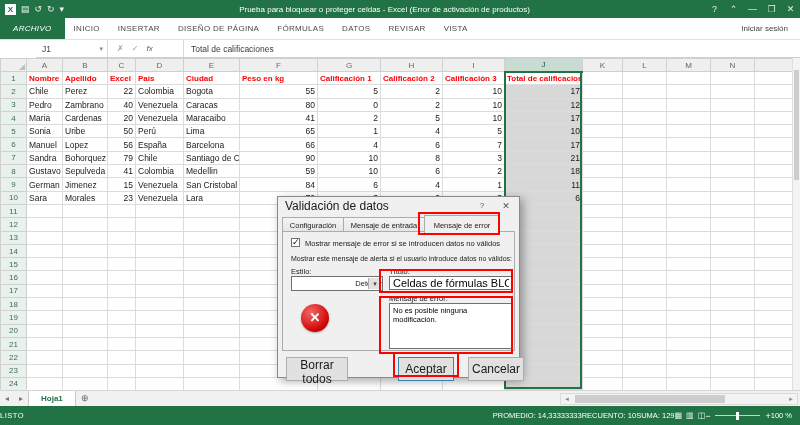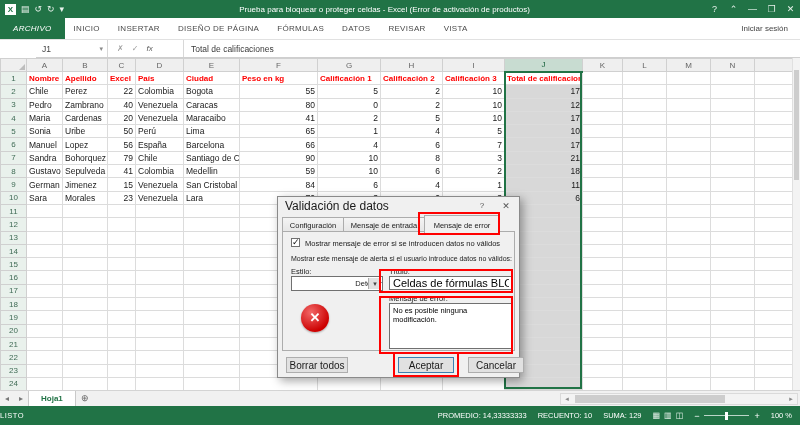--- a/index.html
+++ b/index.html
@@ -69,21 +69,21 @@
   .addsheet { width:18px; text-align:center; line-height:15px; color:#666; font-size:9px; }
   .hscroll { position:absolute; right:2px; top:2px; width:238px; height:12px; background:#F3F3F3;
              border:1px solid #DADADA; }
   .hthumb { position:absolute; left:14px; top:1px; width:150px; height:8px; background:#CDCDCD; }
   .hs-arrow { position:absolute; top:0; width:12px; text-align:center; line-height:10px; font-size:7px; color:#888; }
 
   
   .statusbar { position:absolute; top:406px; left:0; right:0; height:19px; background:#217346; color:#fff;
                display:flex; align-items:center; font-size:7.5px; }
   .sb-mode { letter-spacing:.5px; }
-  .sb-right { margin-left:auto; display:flex; align-items:center; gap:11px; padding-right:8px; }
+  .sb-right { margin-left:auto; display:flex; align-items:center; padding-right:8px; }
   .sb-item { white-space:nowrap; }
   .viewicons { display:flex; gap:4px; font-size:8px; color:#eaf4ee; }
   .zoomer { display:flex; align-items:center; gap:5px; }
   .zoomtrack { position:relative; width:45px; height:1px; background:rgba(255,255,255,.7); }
   .zoomthumb { position:absolute; left:21px; top:-3.5px; width:3px; height:8px; background:#fff; }
   .zbtn { font-size:9px; line-height:10px; color:#fff; }
 
   
   .dialog { position:absolute; left:277px; top:196px; width:243px; height:182px; background:#F0F0F0;
             border:1px solid #8A8A8A; box-shadow:3px 3px 9px rgba(0,0,0,.35); font-size:7.5px; color:#1a1a1a; z-index:50; }
@@ -114,22 +114,22 @@
                background:radial-gradient(circle at 35% 30%, #F26868, #CC0000 72%);
                color:#fff; font-weight:bold; font-size:13px; line-height:28px; text-align:center;
                box-shadow:0 1px 2px rgba(0,0,0,.3); }
   .titulo-label { left:106px; top:35px; }
   .dlg-input { position:absolute; left:106px; top:44px; width:124px; height:14px; background:#fff;
                border:1px solid #707070; font-family:"Liberation Sans", sans-serif; font-size:11px; padding:0 3px; }
   .mensaje-label { left:106px; top:62px; }
   .dlg-textarea { position:absolute; left:106px; top:71px; width:124px; height:46px; background:#fff;
                   border:1px solid #707070; font-family:"Liberation Sans", sans-serif; font-size:7.5px;
                   padding:2px 3px; resize:none; overflow:hidden; }
-  .dlg-btn { position:absolute; height:16px; background:#E1E1E1; border:1px solid #ADADAD;
-             font-family:"Liberation Sans", sans-serif; font-size:10px; color:#1a1a1a; }
+  .dlg-btn { position:absolute; height:24px; background:#E1E1E1; border:1px solid #ADADAD;
+             font-family:"Liberation Sans", sans-serif; font-size:12px; color:#1a1a1a; }
   .btn-clear { left:8px; top:160px; width:62px; }
   .btn-ok { left:120px; top:160px; width:56px; border-color:#3C7FB1; }
   .btn-cancel { left:190px; top:160px; width:56px; }
 
   
   .annot { position:absolute; border:2px solid #FF0000; pointer-events:none; z-index:60; }
   .annot-tab { left:140px; top:15px; width:82px; height:23px; }
   .annot-titulo { left:101px; top:72px; width:134px; height:24px; }
   .annot-mensaje { left:101px; top:99px; width:134px; height:58px; }
   .annot-aceptar { left:115px; top:155px; width:66px; height:25px; }

